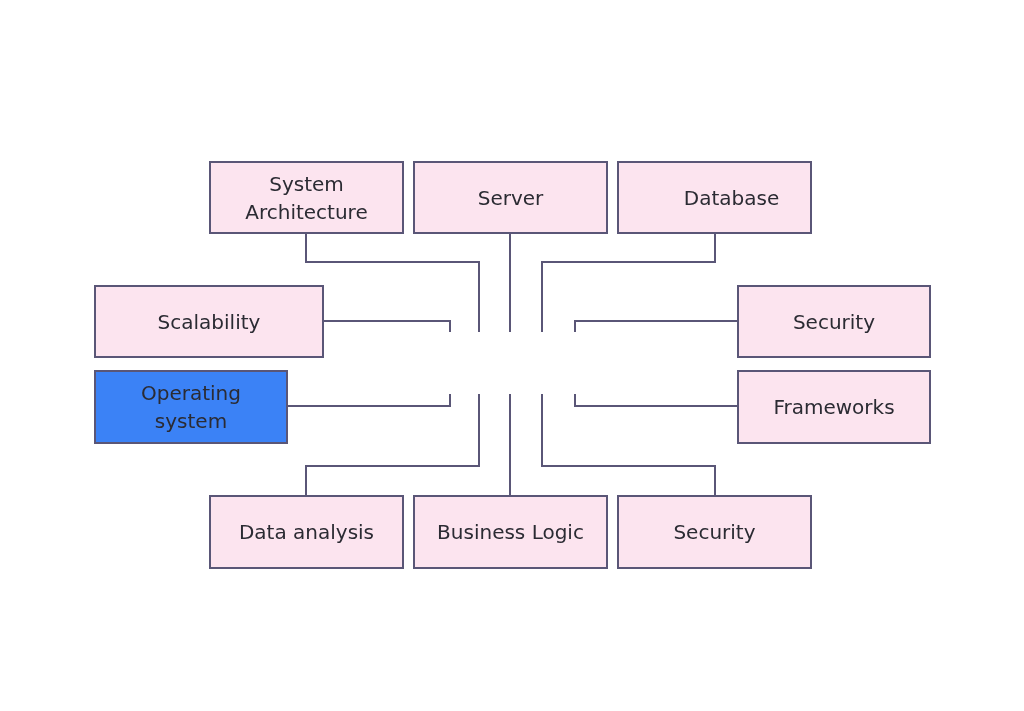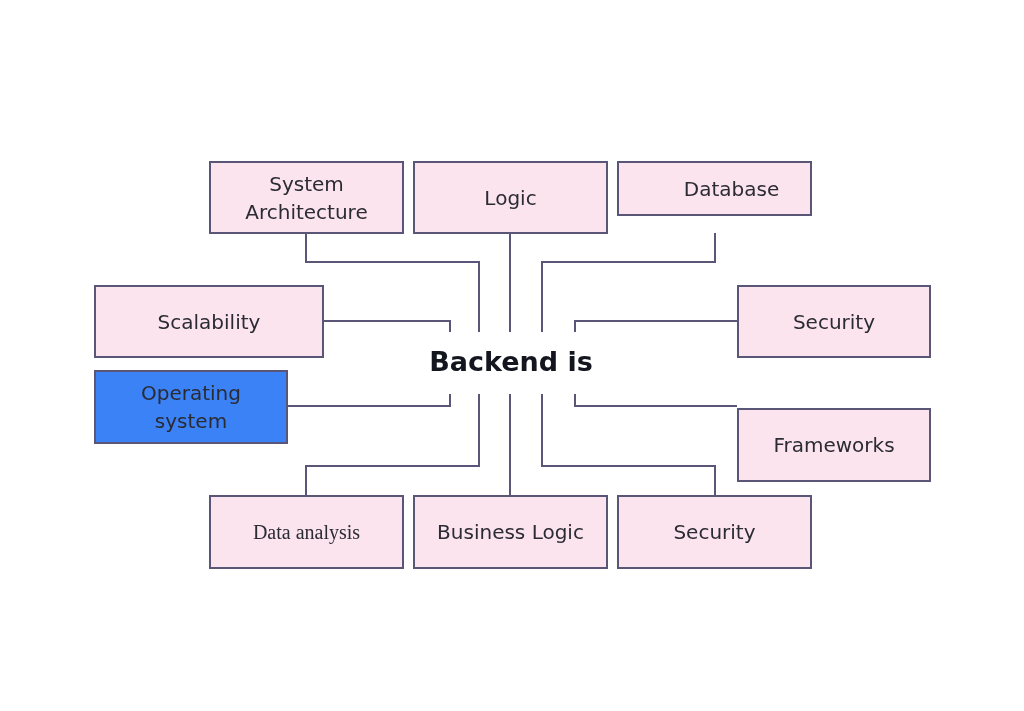--- a/index.html
+++ b/index.html
@@ -44,47 +44,44 @@
     <polyline class="conn" points="306,479 306,450 479,450 479,378" style="stroke: rgb(90, 86, 119);"></polyline>
     <polyline class="conn" points="510,479 510,378" style="stroke: rgb(90, 86, 119);"></polyline>
     <polyline class="conn" points="715,479 715,450 542,450 542,378" style="stroke: rgb(90, 86, 119);"></polyline>
   </svg>
 
   <div class="node" style="left: 209px; top: 145px; width: 195px; height: 73px; background: rgb(252, 228, 239); border-color: rgb(90, 86, 119);">
     <span>System
 Architecture</span>
   </div>
   <div class="node" style="left: 413px; top: 145px; width: 195px; height: 73px; background: rgb(252, 228, 239); border-color: rgb(90, 86, 119);">
-    <span>Logic</span>
+    <span>Server</span>
   </div>
-  <div class="node" style="left: 617px; top: 145px; width: 195px; height: 55px; background: rgb(252, 228, 239); border-color: rgb(90, 86, 119); padding-left: 34px;">
+  <div class="node" style="left: 617px; top: 145px; width: 195px; height: 73px; background: rgb(252, 228, 239); border-color: rgb(90, 86, 119); padding-left: 34px;">
     <span>Database</span>
   </div>
 
   <div class="node" style="left: 94px; top: 269px; width: 230px; height: 73px; background: rgb(252, 228, 239); border-color: rgb(90, 86, 119);">
     <span>Scalability</span>
   </div>
   <div class="node" style="left: 94px; top: 354px; width: 194px; height: 74px; background: #3b82f6; border-color: rgb(90, 86, 119);">
     <span>Operating
 system</span>
   </div>
 
   <div class="node" style="left: 737px; top: 269px; width: 194px; height: 73px; background: rgb(252, 228, 239); border-color: rgb(90, 86, 119);">
     <span>Security</span>
   </div>
-  <div class="node" style="left: 737px; top: 354px; width: 194px; height: 74px; background: rgb(252, 228, 239); border-color: rgb(90, 86, 119); margin-top: 38px;">
+  <div class="node" style="left: 737px; top: 354px; width: 194px; height: 74px; background: rgb(252, 228, 239); border-color: rgb(90, 86, 119);">
     <span>Frameworks</span>
   </div>
 
-  <div class="node" style="left: 209px; top: 479px; width: 195px; height: 74px; background: rgb(252, 228, 239); border-color: rgb(90, 86, 119); font-family: Liberation Serif, serif;">
+  <div class="node" style="left: 209px; top: 479px; width: 195px; height: 74px; background: rgb(252, 228, 239); border-color: rgb(90, 86, 119);">
     <span>Data analysis</span>
   </div>
   <div class="node" style="left: 413px; top: 479px; width: 195px; height: 74px; background: rgb(252, 228, 239); border-color: rgb(90, 86, 119); text-align: center;">
     <span>Business Logic</span>
   </div>
   <div class="node" style="left: 617px; top: 479px; width: 195px; height: 74px; background: rgb(252, 228, 239); border-color: rgb(90, 86, 119);">
     <span>Security</span>
   </div>
 
-  <div class="center-label" style="color: rgb(20, 22, 31);">
-    <span>Backend is</span>
-  </div>
 </div>
 
 </body></html>

